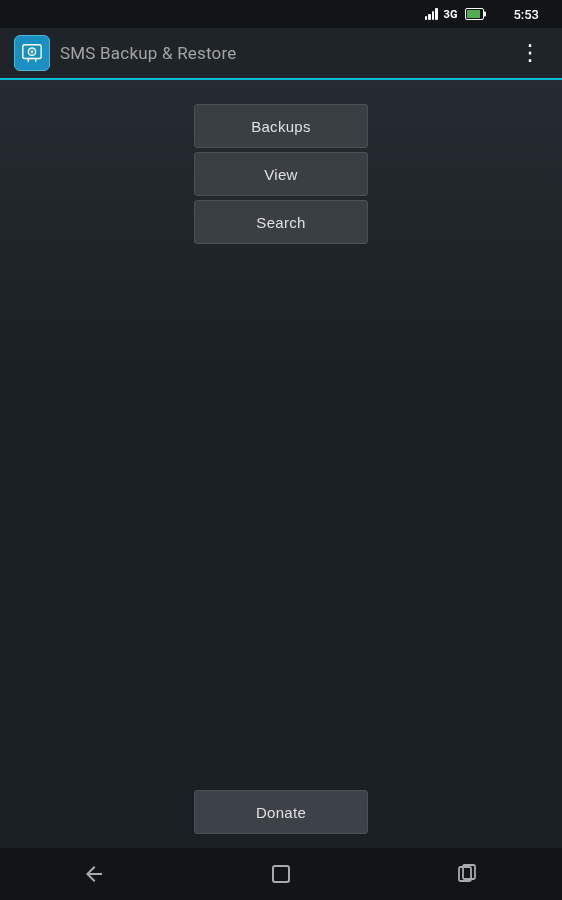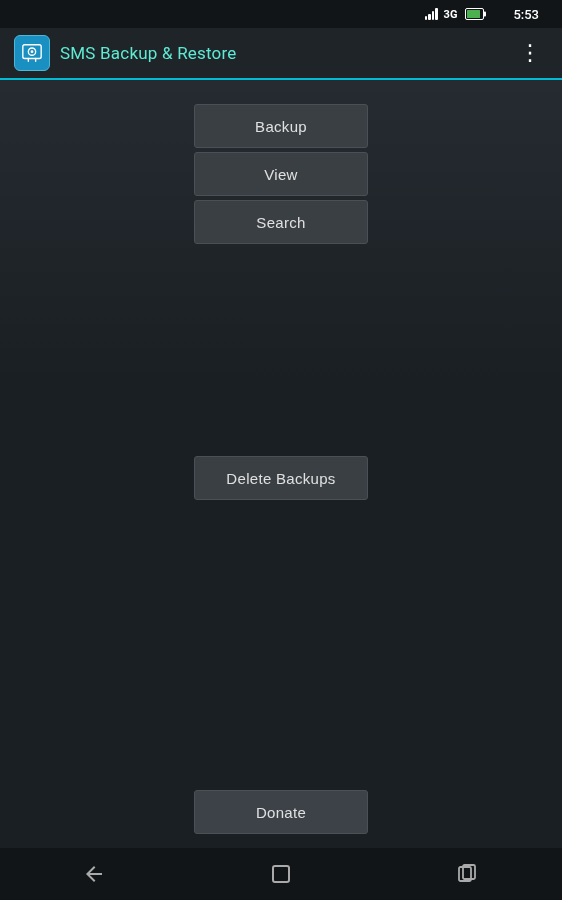--- a/index.html
+++ b/index.html
@@ -57,21 +57,21 @@
       justify-content: center;
       border: 1.5px solid #4db8d8;
     }
 
     .app-icon svg {
       width: 22px;
       height: 22px;
     }
 
     .app-title {
-      color: #5eead4;
+      color: #a3a3a3;
       font-size: 17px;
       font-weight: 400;
       letter-spacing: 0.2px;
     }
 
     .overflow-menu {
       color: #ffffff;
       font-size: 22px;
       letter-spacing: 1px;
       cursor: pointer;
@@ -212,27 +212,26 @@
       </svg>
     </div>
     <span class="app-title">SMS Backup &amp; Restore</span>
   </div>
   <div class="overflow-menu">⋮</div>
 </div>
 
 <div class="main-content">
 
   <div class="top-buttons">
-    <button class="btn">Backup</button>
+    <button class="btn">Backups</button>
     <button class="btn">View</button>
     <button class="btn">Search</button>
   </div>
 
   <div class="middle-buttons">
-    <button class="btn">Delete Backups</button>
   </div>
 
   <div class="bottom-buttons">
     <button class="btn btn-donate">Donate</button>
   </div>
 
 </div>
 
 <div class="nav-bar">
 

